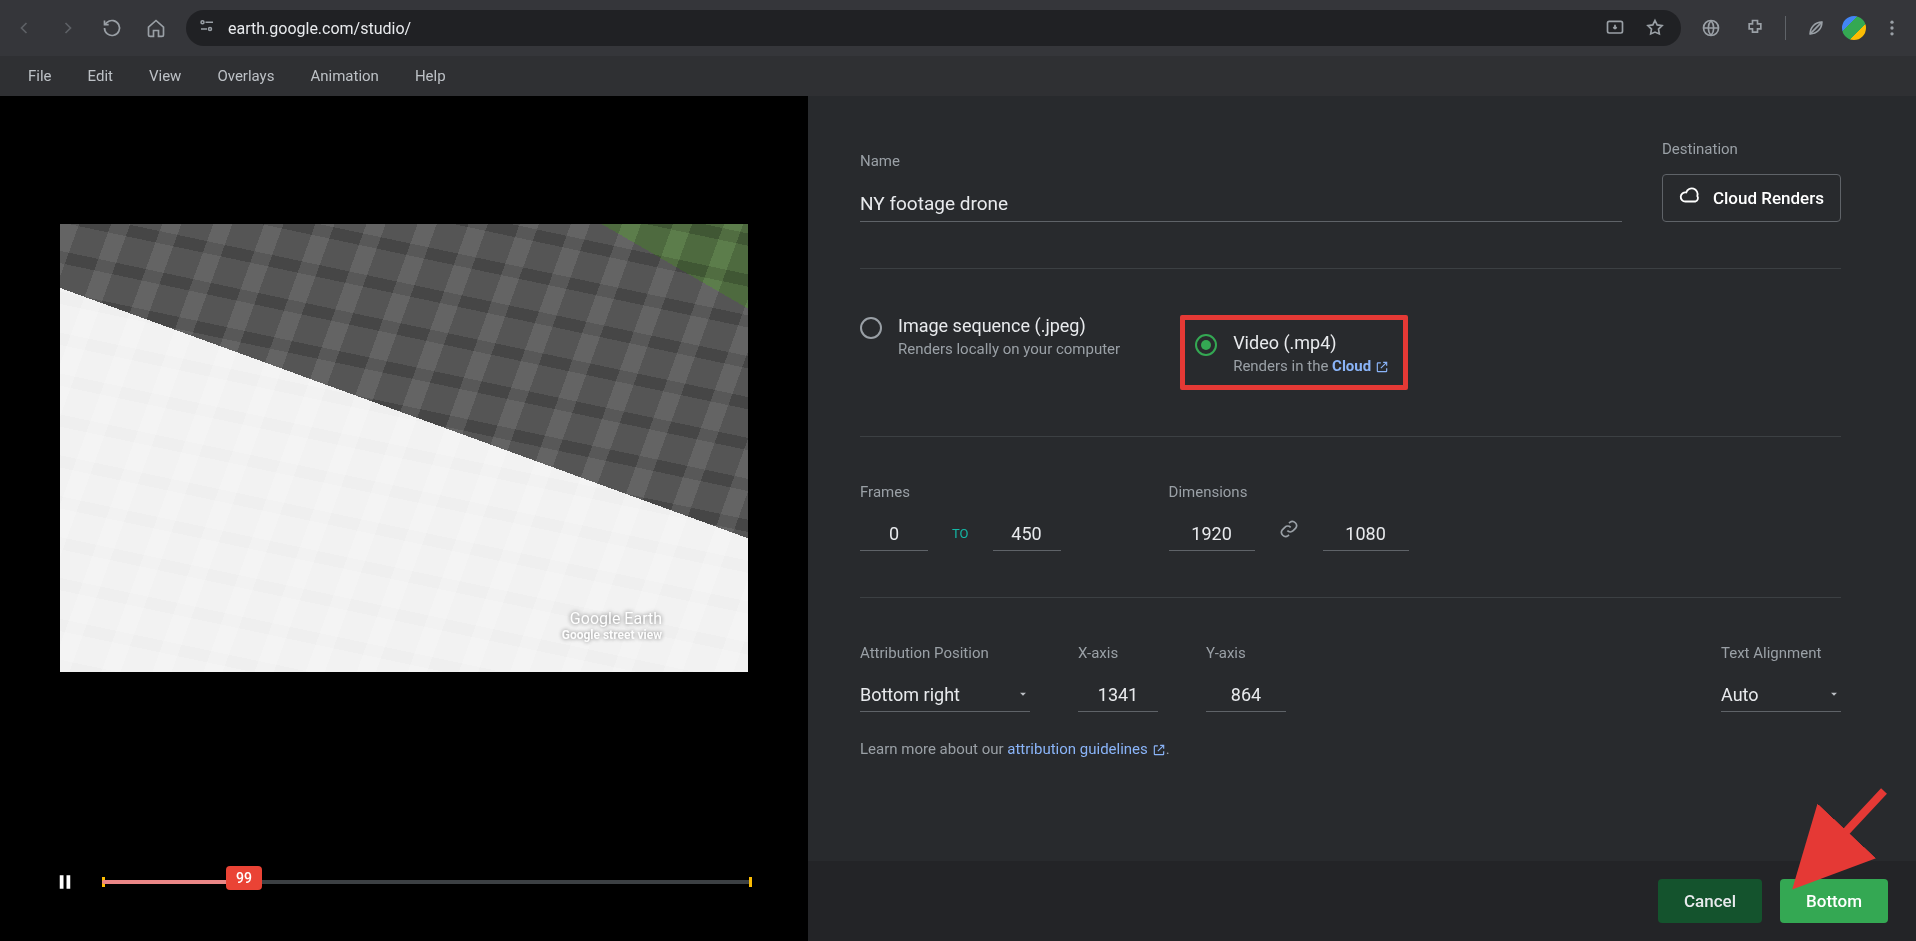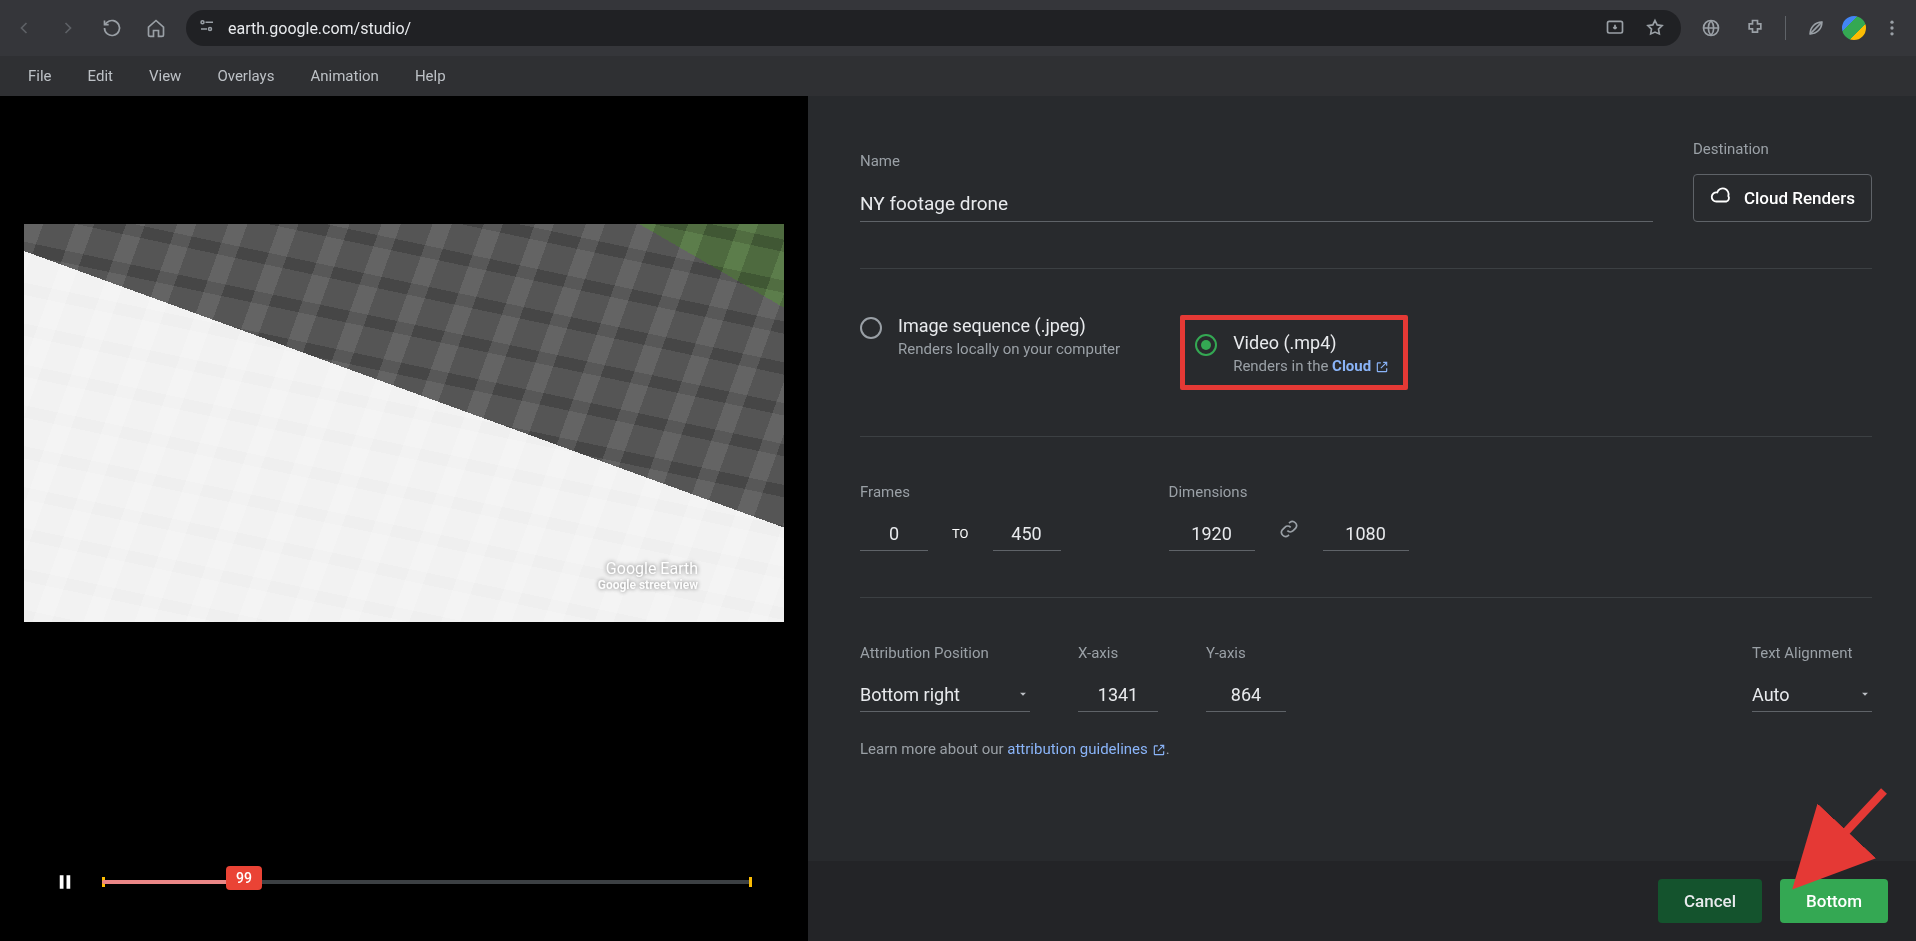--- a/index.html
+++ b/index.html
@@ -68,22 +68,22 @@
 .main-row { display: flex; height: calc(100% - 96px); }
 
 .preview-col {
   width: 808px;
   background: #000;
   display: flex;
   flex-direction: column;
 }
 .preview-spacer-top { height: 128px; }
 .preview-img {
-  margin: 0 24px;
-  height: 398px;
+  margin: 0 60px;
+  height: 448px;
   position: relative;
   background:
     linear-gradient(210deg,#4e6a3f 0 10%, transparent 10%),
     linear-gradient(20deg,#f2f2f2 0 55%, rgba(0,0,0,0) 55%),
     linear-gradient(#555 0 0);
   overflow: hidden;
 }
 .preview-img::before{
   content:"";
   position:absolute;inset:0;
@@ -122,21 +122,21 @@
   padding: 4px 10px; border-radius: 4px;
 }
 
 
 .settings-col {
   flex: 1;
   background: #282a2d;
   display: flex; flex-direction: column;
   overflow-y: auto;
 }
-.settings-body { padding: 44px 44px 20px 52px; }
+.settings-body { padding: 44px 75px 20px 52px; }
 .field-row { display: flex; gap: 40px; align-items: flex-end; }
 .field { display: flex; flex-direction: column; gap: 16px; }
 .field-label { color: #9aa0a6; font-size: 15px; }
 .text-input {
   background: transparent; border: none; border-bottom: 1px solid #5f6368;
   color: #e8eaed; font-size: 19px; padding: 6px 0; outline: none;
 }
 .text-input.sm { font-size: 18px; text-align: center; }
 .name-field { flex: 1; }
 
@@ -168,21 +168,21 @@
 .ext-icon svg { width:14px; height:14px; }
 
 .highlight-box {
   border: 5px solid #e53935;
   padding: 12px 14px 10px 10px;
   border-radius: 2px;
 }
 
 
 .numrow { display: flex; align-items: flex-end; gap: 24px; }
-.to-label { color: #ffffff; font-size: 13px; padding-bottom: 10px; }
+.to-label { color: #14b8a6; font-size: 13px; padding-bottom: 10px; }
 .link-icon { color: #9aa0a6; padding-bottom: 8px; }
 .link-icon svg { width: 20px; height: 20px; }
 .w60 { width: 68px; }
 .w80 { width: 86px; }
 
 .select {
   display:flex; align-items:center; justify-content:space-between;
   border-bottom: 1px solid #5f6368; padding: 6px 0; font-size: 18px; color:#e8eaed;
   cursor: pointer; gap: 20px;
 }

